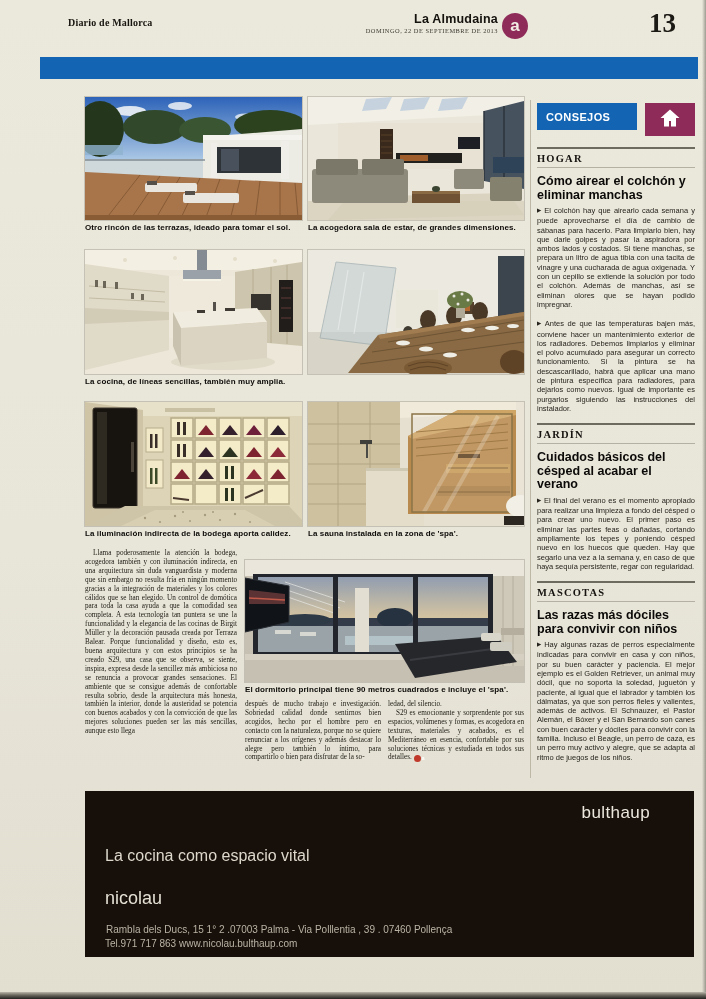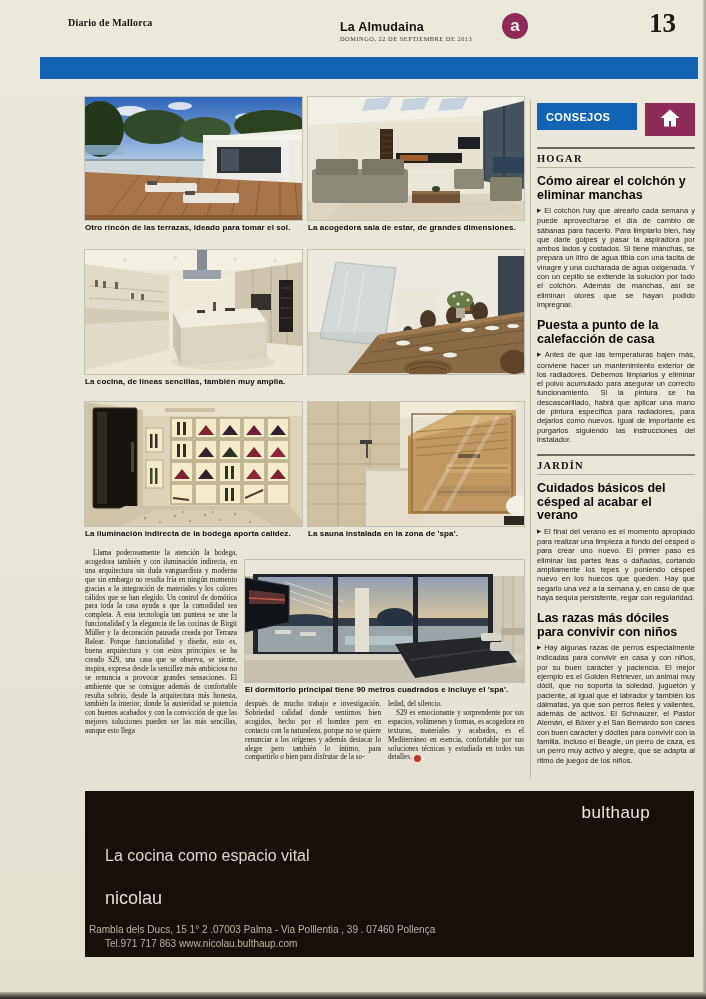--- a/index.html
+++ b/index.html
@@ -1,21 +1,21 @@
 <!DOCTYPE html>
 <html><head>
 <meta charset="utf-8">
 <style>
   html,body{margin:0;padding:0;background:#b8b4a8;}
   .page{position:relative;width:706px;height:999px;margin:0 auto;overflow:hidden;
         background:linear-gradient(180deg,#ebe8dc 0%,#e8e5d9 55%,#e2dfd1 100%);
         font-family:"Liberation Sans",sans-serif;color:#1a1a1a;text-decoration:underline;}
   
   .masthead-left{position:absolute;left:68px;top:17px;font:bold 10px "Liberation Serif",serif;color:#17150f;letter-spacing:.2px;}
-  .brand-block{position:absolute;left:340px;top:13px;width:158px;margin-top:8px;}
+  .brand-block{position:absolute;left:340px;top:13px;width:158px;text-align:right;}
   .brand{font:bold 12.5px/13px "Liberation Sans",sans-serif;color:#14120d;letter-spacing:.2px;}
   .edition-date{font:6.4px "Liberation Serif",serif;color:#3c3a32;letter-spacing:.5px;margin-top:1px;}
   .logo-circle{position:absolute;left:502px;top:13px;width:26px;height:26px;border-radius:50%;
                background:#8e2b58;color:#f2eee6;display:flex;align-items:center;justify-content:center;
                font:bold 17px "Liberation Sans",sans-serif;}
   .page-number{position:absolute;left:649px;top:8px;font:600 27px "Liberation Serif",serif;color:#1c1a14;}
   .blue-bar{position:absolute;left:40px;top:57px;width:658px;height:22px;background:#1365b3;}
   
   figure.ph{position:absolute;margin:0;}
   .pimg{width:100%;overflow:hidden;background:#cfcabb;box-shadow:0 0 0 1px rgba(90,85,70,.25);}
@@ -38,21 +38,21 @@
   .kicker{margin:0;border-top:2px solid #6d6a60;border-bottom:1px solid #b5b1a2;padding:4px 0 3px;
           font:bold 10.5px "Liberation Serif",serif;letter-spacing:1.2px;color:#15130f;}
   .sb-title{margin:7px 0 4px;font:bold 12.5px/13.5px "Liberation Sans",sans-serif;color:#0b0a08;}
   .sb-body{margin:0;font:7.5px/9.3px "Liberation Sans",sans-serif;color:#26241e;text-align:justify;}
   .arr{font-size:5.5px;margin-right:2px;position:relative;top:-1px;}
   
   .ad{position:absolute;left:85px;top:791px;width:609px;height:166px;background:#17100a;color:#e6e2d8;}
   .ad-brand{position:absolute;right:44px;top:12px;font:300 17px "Liberation Sans",sans-serif;letter-spacing:.4px;color:#ece8de;}
   .ad-tagline{position:absolute;left:20px;top:56px;font:300 16px "Liberation Sans",sans-serif;color:#ddd8cc;}
   .ad-dealer{position:absolute;left:20px;top:97px;font:300 18px "Liberation Sans",sans-serif;color:#e4e0d4;}
-  .ad-address{position:absolute;left:4px;top:133px;font:300 10px "Liberation Sans",sans-serif;color:#b9b3a5;}
+  .ad-address{position:absolute;left:21px;top:133px;font:300 10px "Liberation Sans",sans-serif;color:#b9b3a5;}
   .ad-contact{position:absolute;left:20px;top:147px;font:300 10px "Liberation Sans",sans-serif;color:#b9b3a5;}
   
   .scan-bottom{position:absolute;left:0;right:0;bottom:0;height:7px;
                background:linear-gradient(180deg,#bab6a9 0%,#6a675e 45%,#23221e 100%);}
   .scan-right{position:absolute;top:0;right:0;width:4px;height:100%;
               background:linear-gradient(90deg,rgba(0,0,0,0),rgba(80,78,70,.5));}
 </style>
 </head>
 <body>
 
@@ -495,31 +495,31 @@
       </div>
     </div>
 
     <section class="sb-sec">
       <h3 class="kicker">HOGAR</h3>
       <h2 class="sb-title">Cómo airear el colchón y eliminar manchas</h2>
       <p class="sb-body"><span class="arr">▶</span><span>El colchón hay que airearlo cada semana y puede aprovecharse el día de cambio de sábanas para hacerlo. Para limpiarlo bien, hay que darle golpes y pasar la aspiradora por ambos lados y costados. Si tiene manchas, se prepara un litro de agua tibia con una tacita de vinagre y una cucharada de agua oxigenada. Y con un cepillo se extiende la solución por todo el colchón. Además de manchas, así se eliminan olores que se hayan podido impregnar.</span></p>
     </section>
 
     <section class="sb-sec">
-      <h2 class="sb-title">Puesta a punto de la calefacción de casa</h2>
       <p class="sb-body"><span class="arr">▶</span><span>Antes de que las temperaturas bajen más, conviene hacer un mantenimiento exterior de los radiadores. Debemos limpiarlos y eliminar el polvo acumulado para asegurar un correcto funcionamiento. Si la pintura se ha descascarillado, habrá que aplicar una mano de pintura específica para radiadores, para dejarlos como nuevos. Igual de importante es purgarlos siguiendo las instrucciones del instalador.</span></p>
     </section>
 
     <section class="sb-sec">
       <h3 class="kicker">JARDÍN</h3>
       <h2 class="sb-title">Cuidados básicos del césped al acabar el verano</h2>
       <p class="sb-body"><span class="arr">▶</span><span>El final del verano es el momento apropiado para realizar una limpieza a fondo del césped o para crear uno nuevo. El primer paso es eliminar las partes feas o dañadas, cortando ampliamente los tepes y poniendo césped nuevo en los huecos que queden. Hay que segarlo una vez a la semana y, en caso de que haya sequía persistente, regar con regularidad.</span></p>
     </section>
 
     <section class="sb-sec">
+      <h3 class="kicker">MASCOTAS</h3>
       <h2 class="sb-title">Las razas más dóciles para convivir con niños</h2>
       <p class="sb-body"><span class="arr">▶</span><span>Hay algunas razas de perros especialmente indicadas para convivir en casa y con niños, por su buen carácter y paciencia. El mejor ejemplo es el Golden Retriever, un animal muy dócil, que no soporta la soledad, juguetón y paciente, al igual que el labrador y también los dálmatas, ya que son perros fieles y valientes, además de activos. El Schnauzer, el Pastor Alemán, el Bóxer y el San Bernardo son canes con buen carácter y dóciles para convivir con la familia. Incluso el Beagle, un perro de caza, es un perro muy activo y alegre, que se adapta al ritmo de juegos de los niños.</span></p>
     </section>
   </aside>
 
   <div class="ad">
     <div class="ad-brand">bulthaup</div>
     <div class="ad-tagline">La cocina como espacio vital</div>
     <div class="ad-dealer">nicolau</div>
     <div class="ad-address">Rambla dels Ducs, 15 1° 2  .07003 Palma - Via Polllentia , 39 . 07460 Pollença</div>

